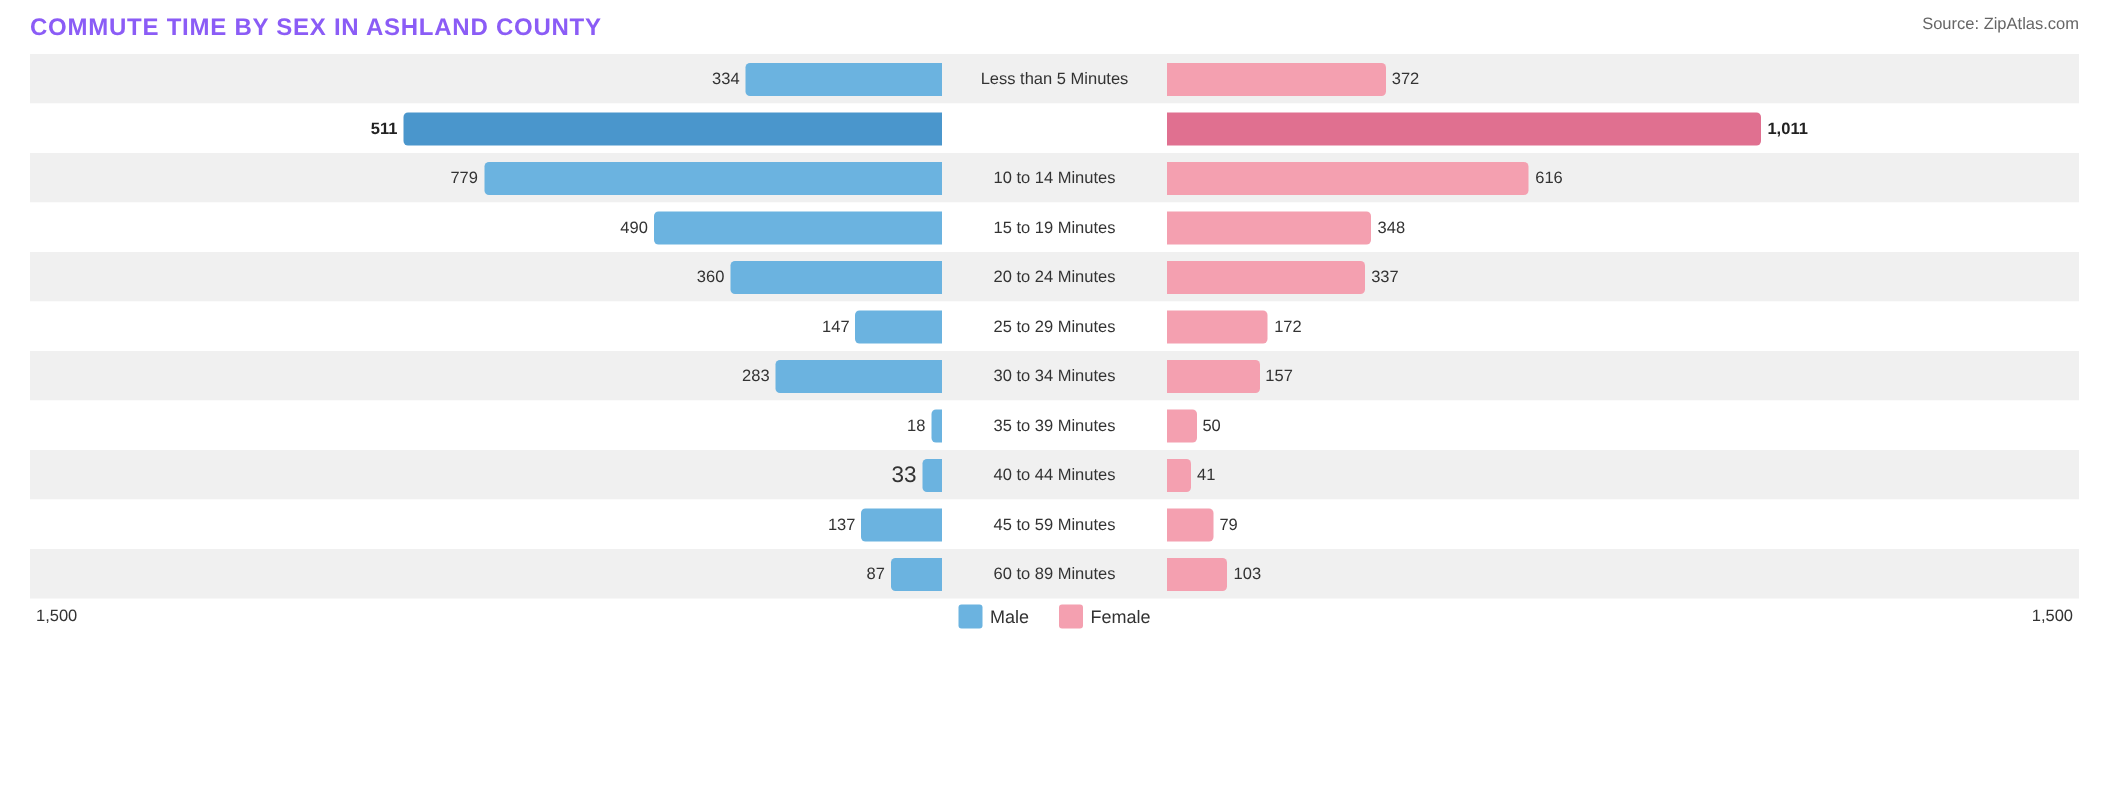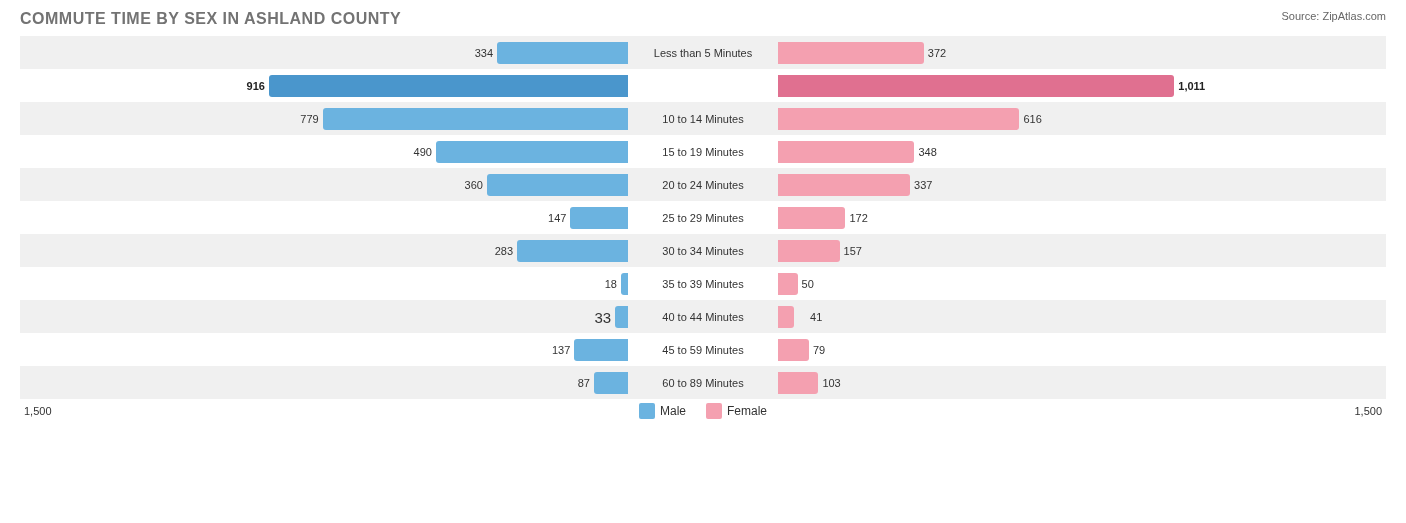--- a/index.html
+++ b/index.html
@@ -13,21 +13,21 @@
     .chart-container {
       width: 1406px;
       height: 523px;
       background: #fff;
       padding: 10px 20px 30px 20px;
       position: relative;
     }
     .chart-title {
       font-size: 16px;
       font-weight: bold;
-      color: #737373;
+      color: #8b5cf6;
       text-transform: uppercase;
       letter-spacing: 0.5px;
       margin-bottom: 8px;
     }
     .source {
       position: absolute;
       top: 10px;
       right: 20px;
       font-size: 11px;
       color: #666;
@@ -88,21 +88,21 @@
   <div class="chart-row" style="position: relative; height: 33px; width: 100%;">
         <div style="position: absolute; height: 22px; top: 50%; transform: translateY(-50%); background: rgb(107, 179, 224); right: calc(50% + 75px); width: 130.928px; border-radius: 3px 0px 0px 3px;"></div>
         <div style="position: absolute; height: 22px; top: 50%; transform: translateY(-50%); background: rgb(244, 160, 176); left: calc(50% + 75px); width: 145.824px; border-radius: 0px 3px 3px 0px;"></div>
         <span style="position: absolute; right: calc(50% + 209.928px); top: 50%; transform: translateY(-50%); font-size: 11px; color: rgb(51, 51, 51); font-weight: normal; white-space: nowrap;">334</span>
         <span style="position: absolute; left: calc(50% + 224.824px); top: 50%; transform: translateY(-50%); font-size: 11px; color: rgb(51, 51, 51); font-weight: normal; white-space: nowrap;">372</span>
         <span style="position: absolute; left: 50%; top: 50%; transform: translate(-50%, -50%); font-size: 11px; color: rgb(51, 51, 51); font-weight: normal; white-space: nowrap; z-index: 10; text-align: center; background: transparent;">Less than 5 Minutes</span>
       </div>
       <div class="chart-row" style="position: relative; height: 33px; width: 100%;">
         <div style="position: absolute; height: 22px; top: 50%; transform: translateY(-50%); background: rgb(74, 150, 204); right: calc(50% + 75px); width: 359.072px; border-radius: 3px 0px 0px 3px;"></div>
         <div style="position: absolute; height: 22px; top: 50%; transform: translateY(-50%); background: rgb(224, 112, 144); left: calc(50% + 75px); width: 396.312px; border-radius: 0px 3px 3px 0px;"></div>
-        <span style="position: absolute; right: calc(50% + 438.072px); top: 50%; transform: translateY(-50%); font-size: 11px; color: rgb(34, 34, 34); font-weight: bold; white-space: nowrap;">916</span>
+        <span style="position: absolute; right: calc(50% + 438.072px); top: 50%; transform: translateY(-50%); font-size: 11px; color: rgb(34, 34, 34); font-weight: bold; white-space: nowrap;">511</span>
         <span style="position: absolute; left: calc(50% + 475.312px); top: 50%; transform: translateY(-50%); font-size: 11px; color: rgb(34, 34, 34); font-weight: bold; white-space: nowrap;">1,011</span>
         <span style="position: absolute; left: 50%; top: 50%; transform: translate(-50%, -50%); font-size: 11px; color: rgb(255, 255, 255); font-weight: bold; white-space: nowrap; z-index: 10; text-align: center; background: transparent;">5 to 9 Minutes</span>
       </div>
       <div class="chart-row" style="position: relative; height: 33px; width: 100%;">
         <div style="position: absolute; height: 22px; top: 50%; transform: translateY(-50%); background: rgb(107, 179, 224); right: calc(50% + 75px); width: 305.368px; border-radius: 3px 0px 0px 3px;"></div>
         <div style="position: absolute; height: 22px; top: 50%; transform: translateY(-50%); background: rgb(244, 160, 176); left: calc(50% + 75px); width: 241.472px; border-radius: 0px 3px 3px 0px;"></div>
         <span style="position: absolute; right: calc(50% + 384.368px); top: 50%; transform: translateY(-50%); font-size: 11px; color: rgb(51, 51, 51); font-weight: normal; white-space: nowrap;">779</span>
         <span style="position: absolute; left: calc(50% + 320.472px); top: 50%; transform: translateY(-50%); font-size: 11px; color: rgb(51, 51, 51); font-weight: normal; white-space: nowrap;">616</span>
         <span style="position: absolute; left: 50%; top: 50%; transform: translate(-50%, -50%); font-size: 11px; color: rgb(51, 51, 51); font-weight: normal; white-space: nowrap; z-index: 10; text-align: center; background: transparent;">10 to 14 Minutes</span>
       </div>
@@ -138,21 +138,21 @@
         <div style="position: absolute; height: 22px; top: 50%; transform: translateY(-50%); background: rgb(107, 179, 224); right: calc(50% + 75px); width: 7.056px; border-radius: 3px 0px 0px 3px;"></div>
         <div style="position: absolute; height: 22px; top: 50%; transform: translateY(-50%); background: rgb(244, 160, 176); left: calc(50% + 75px); width: 19.6px; border-radius: 0px 3px 3px 0px;"></div>
         <span style="position: absolute; right: calc(50% + 86.056px); top: 50%; transform: translateY(-50%); font-size: 11px; color: rgb(51, 51, 51); font-weight: normal; white-space: nowrap;">18</span>
         <span style="position: absolute; left: calc(50% + 98.6px); top: 50%; transform: translateY(-50%); font-size: 11px; color: rgb(51, 51, 51); font-weight: normal; white-space: nowrap;">50</span>
         <span style="position: absolute; left: 50%; top: 50%; transform: translate(-50%, -50%); font-size: 11px; color: rgb(51, 51, 51); font-weight: normal; white-space: nowrap; z-index: 10; text-align: center; background: transparent;">35 to 39 Minutes</span>
       </div>
       <div class="chart-row" style="position: relative; height: 33px; width: 100%;">
         <div style="position: absolute; height: 22px; top: 50%; transform: translateY(-50%); background: rgb(107, 179, 224); right: calc(50% + 75px); width: 12.936px; border-radius: 3px 0px 0px 3px;"></div>
         <div style="position: absolute; height: 22px; top: 50%; transform: translateY(-50%); background: rgb(244, 160, 176); left: calc(50% + 75px); width: 16.072px; border-radius: 0px 3px 3px 0px;"></div>
         <span style="position: absolute; right: calc(50% + 91.936px); top: 50%; transform: translateY(-50%); font-size: 15px; color: rgb(51, 51, 51); font-weight: normal; white-space: nowrap;">33</span>
-        <span style="position: absolute; left: calc(50% + 95.072px); top: 50%; transform: translateY(-50%); font-size: 11px; color: rgb(51, 51, 51); font-weight: normal; white-space: nowrap; margin-left: 12px;">41</span>
+        <span style="position: absolute; left: calc(50% + 95.072px); top: 50%; transform: translateY(-50%); font-size: 11px; color: rgb(51, 51, 51); font-weight: normal; white-space: nowrap;">41</span>
         <span style="position: absolute; left: 50%; top: 50%; transform: translate(-50%, -50%); font-size: 11px; color: rgb(51, 51, 51); font-weight: normal; white-space: nowrap; z-index: 10; text-align: center; background: transparent;">40 to 44 Minutes</span>
       </div>
       <div class="chart-row" style="position: relative; height: 33px; width: 100%;">
         <div style="position: absolute; height: 22px; top: 50%; transform: translateY(-50%); background: rgb(107, 179, 224); right: calc(50% + 75px); width: 53.704px; border-radius: 3px 0px 0px 3px;"></div>
         <div style="position: absolute; height: 22px; top: 50%; transform: translateY(-50%); background: rgb(244, 160, 176); left: calc(50% + 75px); width: 30.968px; border-radius: 0px 3px 3px 0px;"></div>
         <span style="position: absolute; right: calc(50% + 132.704px); top: 50%; transform: translateY(-50%); font-size: 11px; color: rgb(51, 51, 51); font-weight: normal; white-space: nowrap;">137</span>
         <span style="position: absolute; left: calc(50% + 109.968px); top: 50%; transform: translateY(-50%); font-size: 11px; color: rgb(51, 51, 51); font-weight: normal; white-space: nowrap;">79</span>
         <span style="position: absolute; left: 50%; top: 50%; transform: translate(-50%, -50%); font-size: 11px; color: rgb(51, 51, 51); font-weight: normal; white-space: nowrap; z-index: 10; text-align: center; background: transparent;">45 to 59 Minutes</span>
       </div>
       <div class="chart-row" style="position: relative; height: 33px; width: 100%;">

